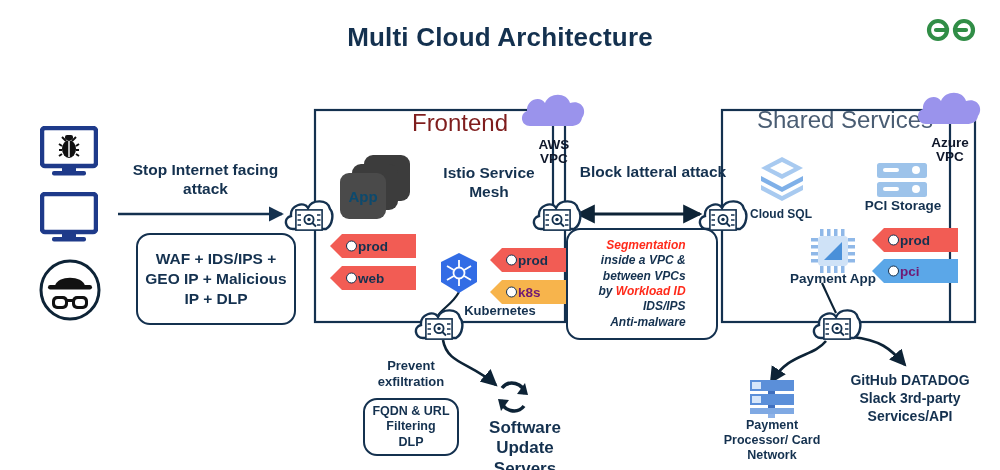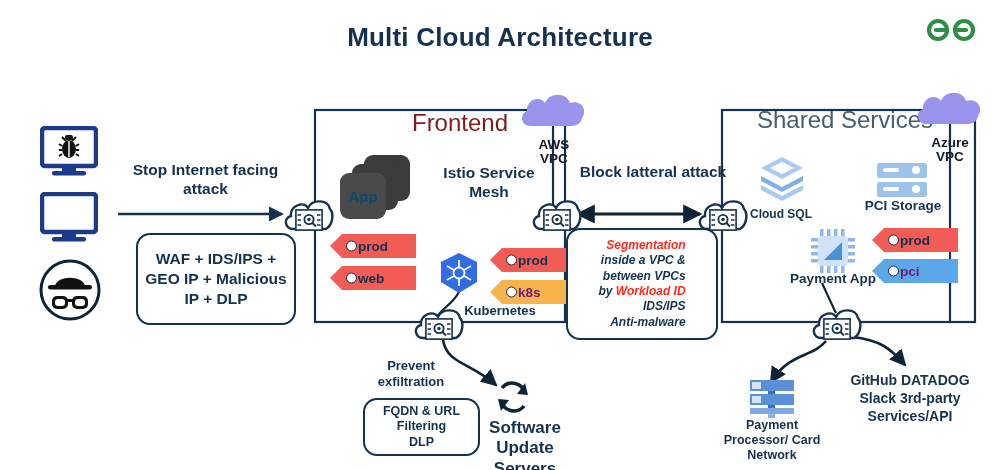--- a/index.html
+++ b/index.html
@@ -26,21 +26,21 @@
   
   .rbox{
     border:2.5px solid #14314f;border-radius:14px;background:#fff;
     box-sizing:border-box;display:flex;align-items:center;justify-content:center;
   }
   #waf-box{left:136px;top:233px;width:160px;height:92px;}
   #waf-box .t{font-size:15.5px;line-height:1.3;font-weight:700;text-align:center;}
   #seg-box{left:566px;top:228px;width:152px;height:112px;}
   #seg-box .t{font-size:12px;line-height:1.28;text-align:right;font-weight:600;font-style:italic;}
   .red{color:#ff2a1a;}
-  #fqdn-box{left:363px;top:398px;width:117px;height:58px;}
+  #fqdn-box{left:363px;top:398px;width:96px;height:58px;}
   #fqdn-box .t{font-size:12.5px;line-height:1.25;text-align:center;font-weight:600;}
   #prevent-label{left:363px;top:358px;width:96px;font-size:13px;line-height:1.2;font-weight:600;text-align:center;}
   #sus-label{left:482px;top:418px;width:86px;font-size:17px;line-height:1.2;font-weight:600;text-align:center;}
   #pp-label{left:720px;top:418px;width:104px;font-size:12.5px;line-height:1.2;font-weight:600;text-align:center;}
   #gh-label{left:840px;top:372px;width:140px;font-size:14px;line-height:1.28;font-weight:700;text-align:center;}
   #k8s-label{left:452px;top:303px;width:96px;font-size:13px;font-weight:600;text-align:center;}
   #cloudsql-label{left:735px;top:207px;width:92px;font-size:12px;font-weight:600;text-align:center;}
   #pci-label{left:852px;top:198px;width:102px;font-size:13.5px;font-weight:600;text-align:center;}
   #payapp-label{left:780px;top:271px;width:106px;font-size:13.5px;font-weight:600;text-align:center;}
   .appword{

